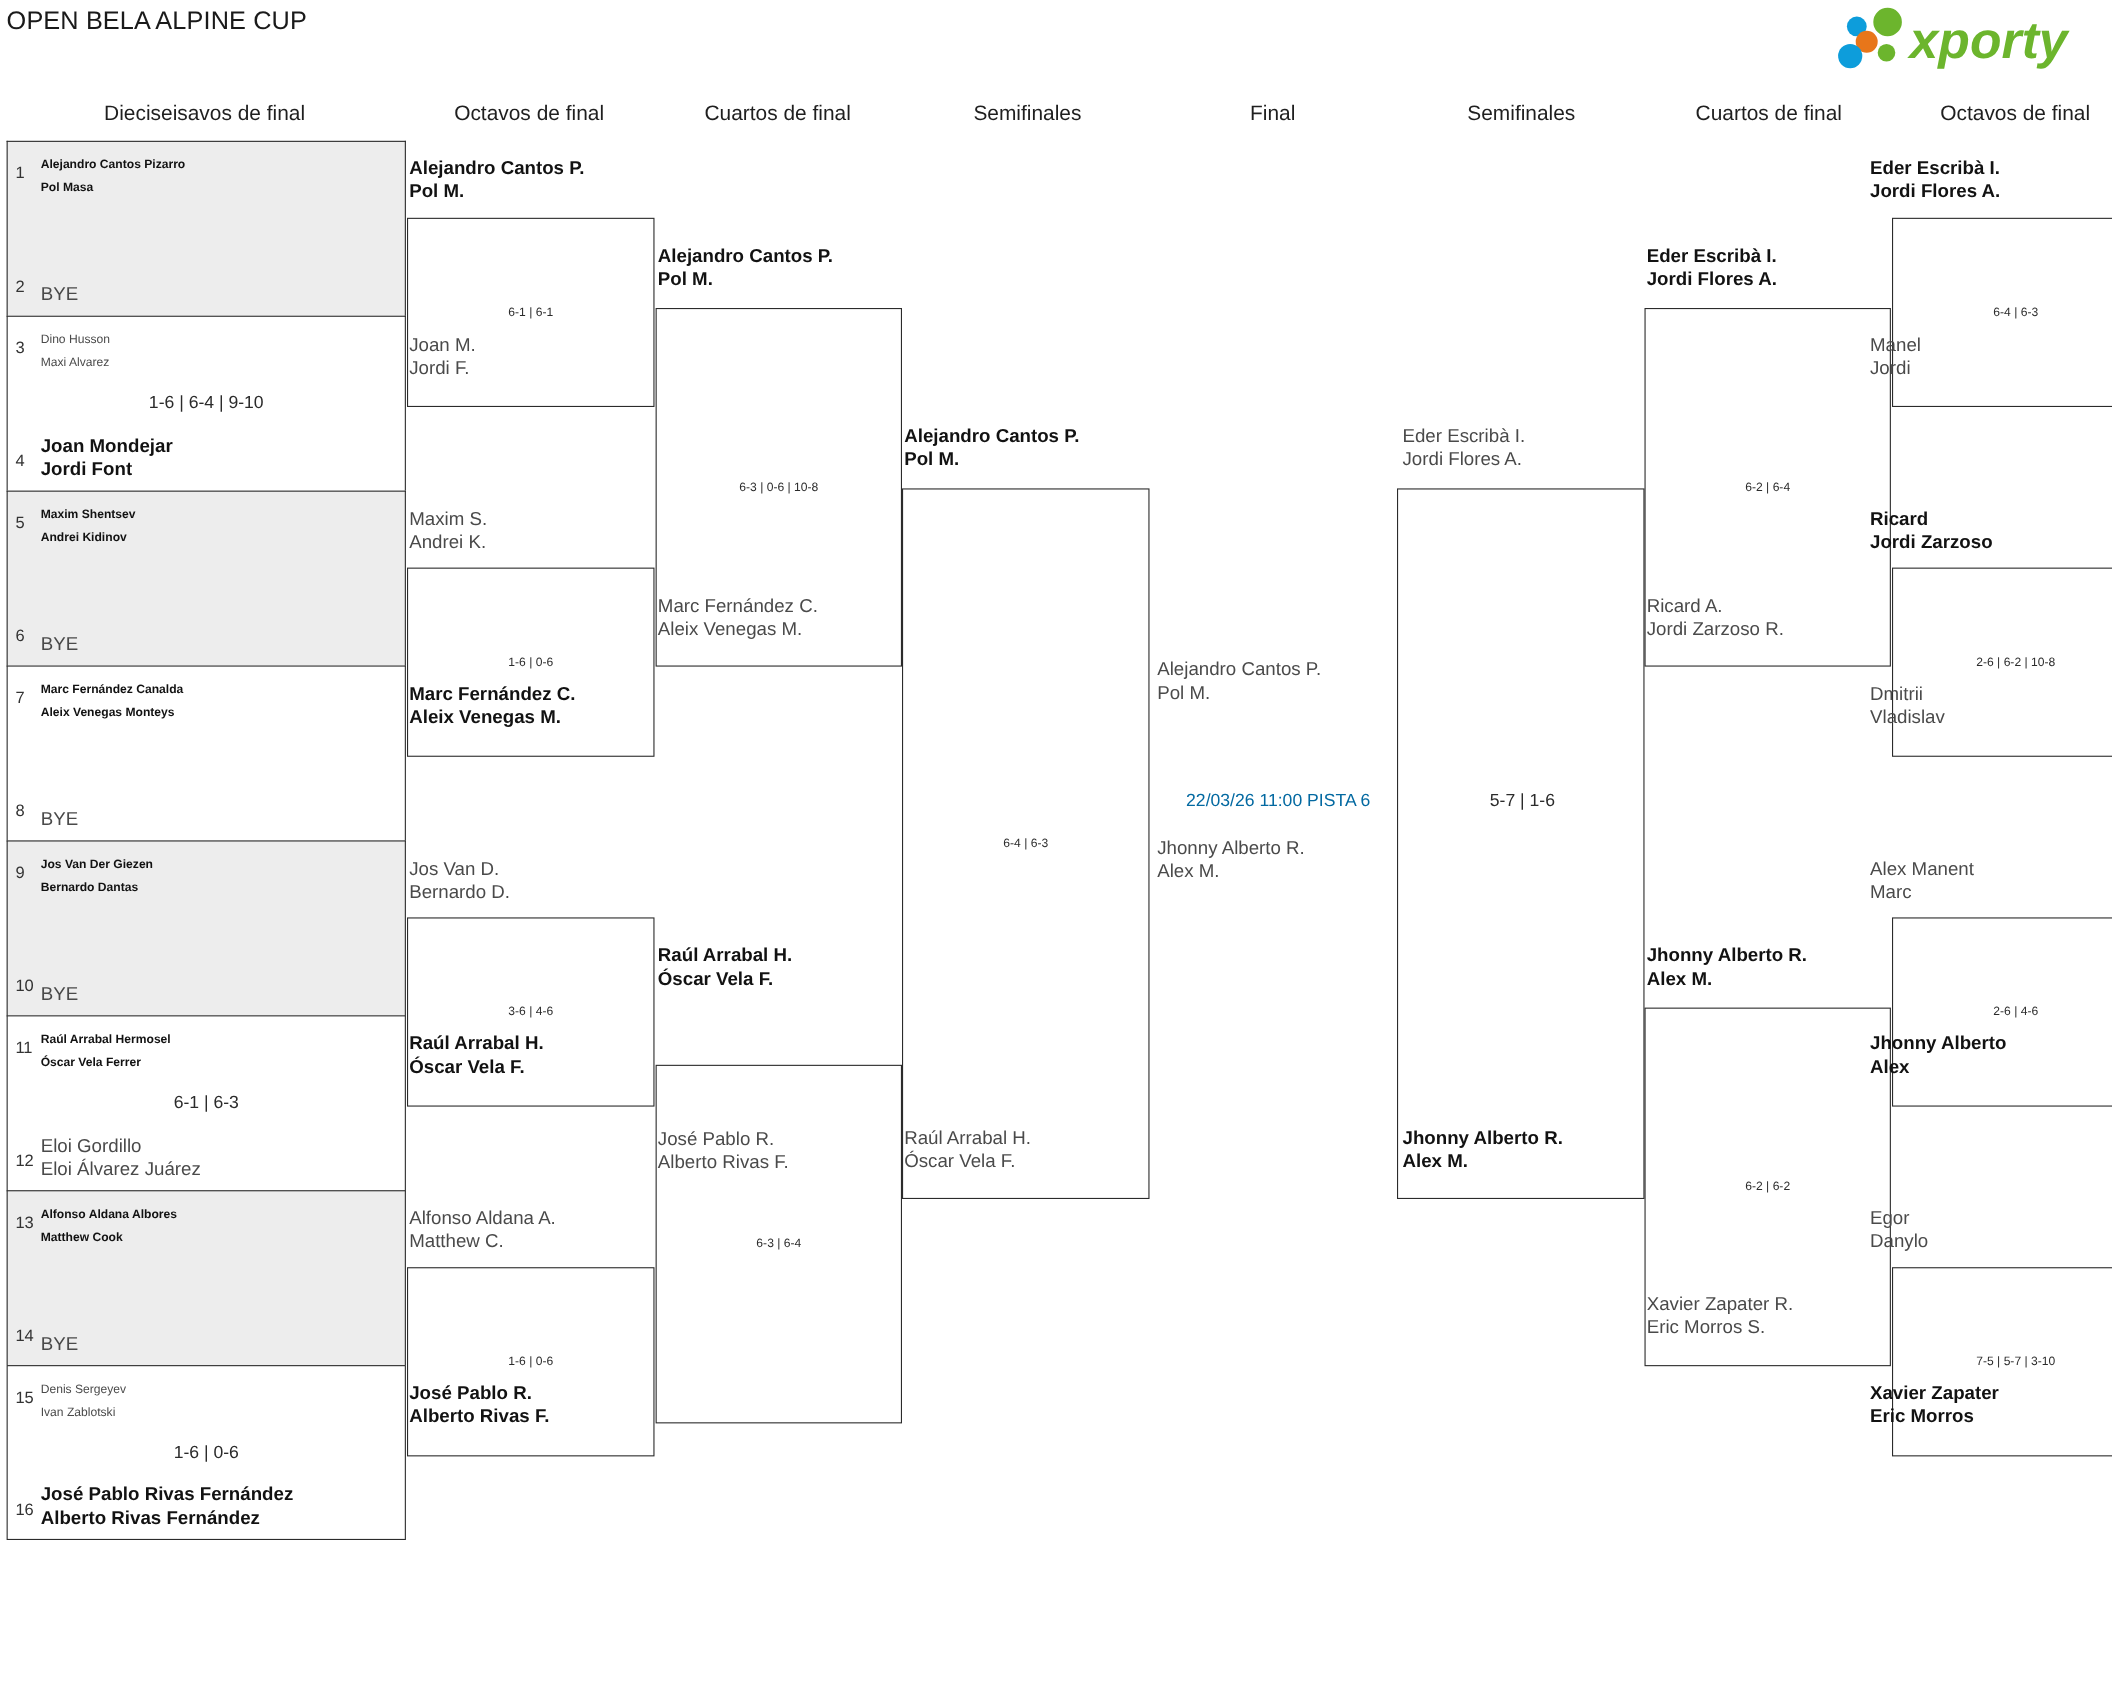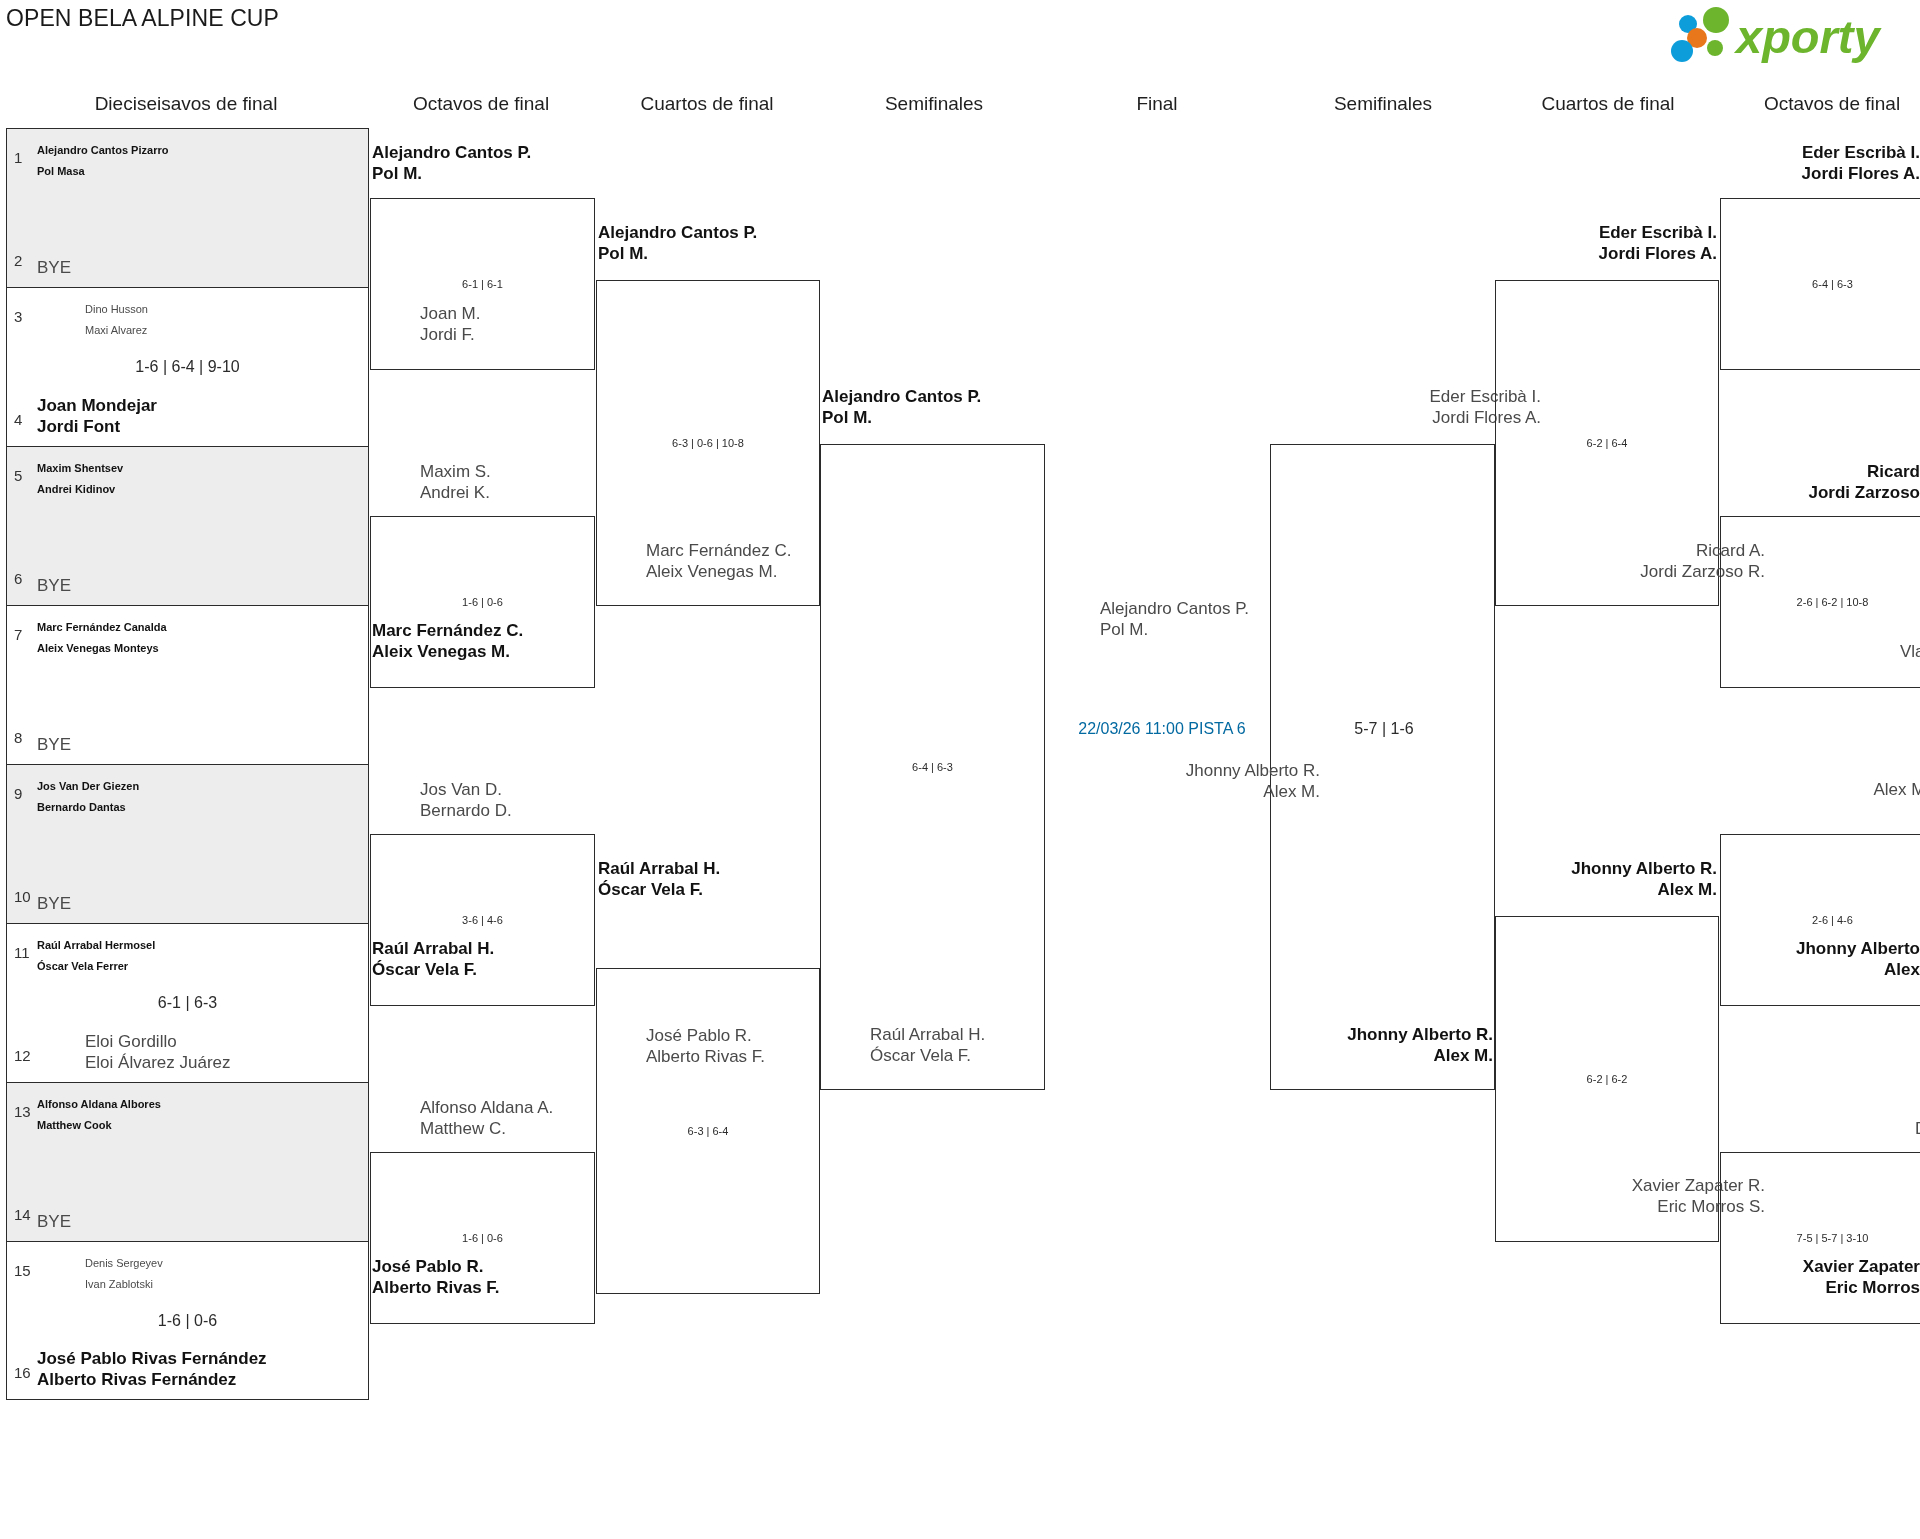--- a/index.html
+++ b/index.html
@@ -40,33 +40,33 @@
   }
   .seed .pTop { position: absolute; left: 30px; top: 11px; font-size: 11px; line-height: 21px; }
   .seed .pBot { position: absolute; left: 30px; bottom: 9px; font-size: 17px; line-height: 21px; }
   .seed .numTop { top: 20px; }
   .seed .numBot { bottom: 18px; }
   .seed .score {
     position: absolute; left: 0; right: 0; top: 50%; transform: translateY(-50%);
     text-align: center; font-size: 16px; color: #2b2b2b;
   }
   .win { font-weight: 700; color: #121212; }
-  .lose { font-weight: 400; color: #4a4a4a; margin-left: 48px; }
+  .lose { font-weight: 400; color: #4a4a4a; }
   .bye { font-weight: 400; color: #4a4a4a; }
 
   
   .mbox { position: absolute; border: 1px solid #2b2b2b; }
   .mbox .sc {
     position: absolute; left: 0; right: 0; top: 50%; transform: translateY(-50%);
     text-align: center; font-size: 11px; color: #2b2b2b; white-space: nowrap;
   }
   
   .lbl { position: absolute; font-size: 17px; line-height: 21px; white-space: nowrap; }
   .lbl.l { text-align: left; }
-  .lbl.r { text-align: right; }
+  .lbl.r { }
 </style>
 </head>
 <body>
 
 <div id="root">
 
   <div class="title-block">
     <div class="title-line">OPEN BELA ALPINE CUP</div>
   </div>
 

